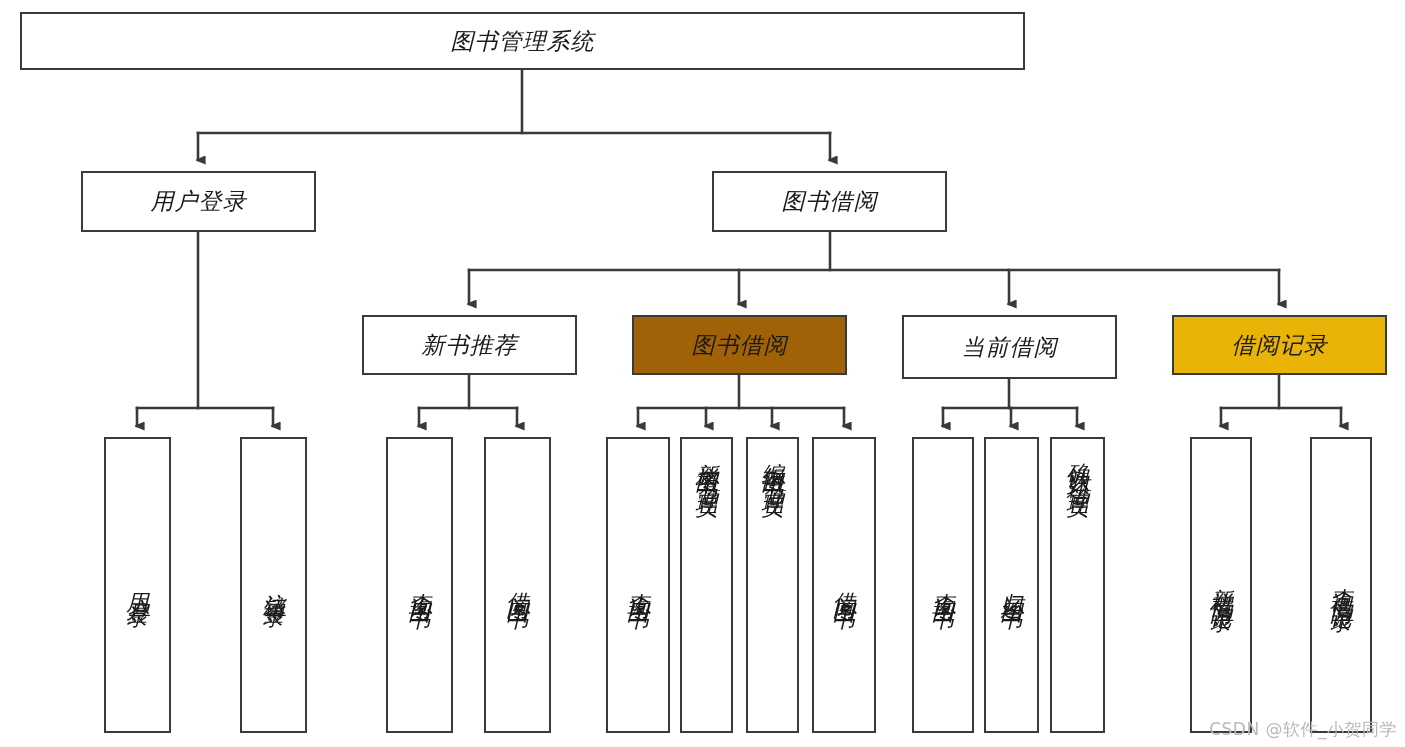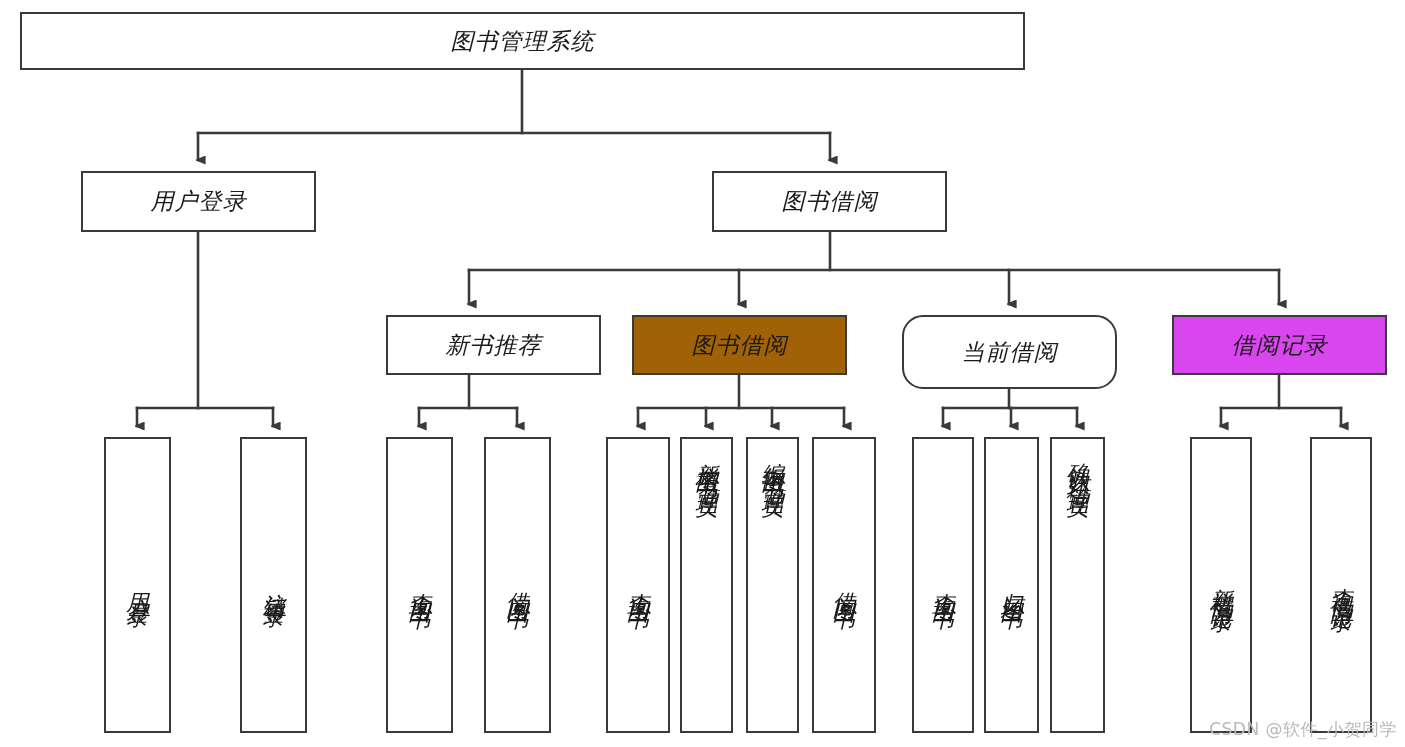--- a/index.html
+++ b/index.html
@@ -132,30 +132,30 @@
     <span class="node-label">图书管理系统</span>
   </div>
 
   <div class="node" id="node-l2-0" style="left: 81px; top: 171px; width: 235px; height: 61px; border-color: rgb(58, 58, 58); background: rgb(255, 255, 255); color: rgb(26, 26, 26);">
     <span class="node-label">用户登录</span>
   </div>
   <div class="node" id="node-l2-1" style="left: 712px; top: 171px; width: 235px; height: 61px; border-color: rgb(58, 58, 58); background: rgb(255, 255, 255); color: rgb(26, 26, 26);">
     <span class="node-label">图书借阅</span>
   </div>
 
-  <div class="node" id="node-l3-0" style="left: 362px; top: 315px; width: 215px; height: 60px; border-color: rgb(58, 58, 58); background: rgb(255, 255, 255); color: rgb(26, 26, 26); margin-left: 24px;">
+  <div class="node" id="node-l3-0" style="left: 362px; top: 315px; width: 215px; height: 60px; border-color: rgb(58, 58, 58); background: rgb(255, 255, 255); color: rgb(26, 26, 26);">
     <span class="node-label">新书推荐</span>
   </div>
   <div class="node" id="node-l3-1" style="left: 632px; top: 315px; width: 215px; height: 60px; border-color: rgb(58, 58, 58); background: #a16207; color: rgb(26, 26, 26);">
     <span class="node-label">图书借阅</span>
   </div>
-  <div class="node" id="node-l3-2" style="left: 902px; top: 315px; width: 215px; height: 74px; border-color: rgb(58, 58, 58); background: rgb(255, 255, 255); color: rgb(26, 26, 26); border-radius: 21px;">
+  <div class="node" id="node-l3-2" style="left: 902px; top: 315px; width: 215px; height: 64px; border-color: rgb(58, 58, 58); background: rgb(255, 255, 255); color: rgb(26, 26, 26);">
     <span class="node-label">当前借阅</span>
   </div>
-  <div class="node" id="node-l3-3" style="left: 1172px; top: 315px; width: 215px; height: 60px; border-color: rgb(58, 58, 58); background: #d946ef; color: rgb(26, 26, 26);">
+  <div class="node" id="node-l3-3" style="left: 1172px; top: 315px; width: 215px; height: 60px; border-color: rgb(58, 58, 58); background: #eab308; color: rgb(26, 26, 26);">
     <span class="node-label">借阅记录</span>
   </div>
 
   <div class="node vertical centered" id="node-leaf-0" style="left: 104px; top: 437px; width: 67px; height: 296px; border-color: rgb(58, 58, 58); background: rgb(255, 255, 255); color: rgb(26, 26, 26);">
     <span class="node-label">用户登录</span>
   </div>
   <div class="node vertical centered" id="node-leaf-1" style="left: 240px; top: 437px; width: 67px; height: 296px; border-color: rgb(58, 58, 58); background: rgb(255, 255, 255); color: rgb(26, 26, 26);">
     <span class="node-label">注销登录</span>
   </div>
   <div class="node vertical centered" id="node-leaf-2" style="left: 386px; top: 437px; width: 67px; height: 296px; border-color: rgb(58, 58, 58); background: rgb(255, 255, 255); color: rgb(26, 26, 26);">

